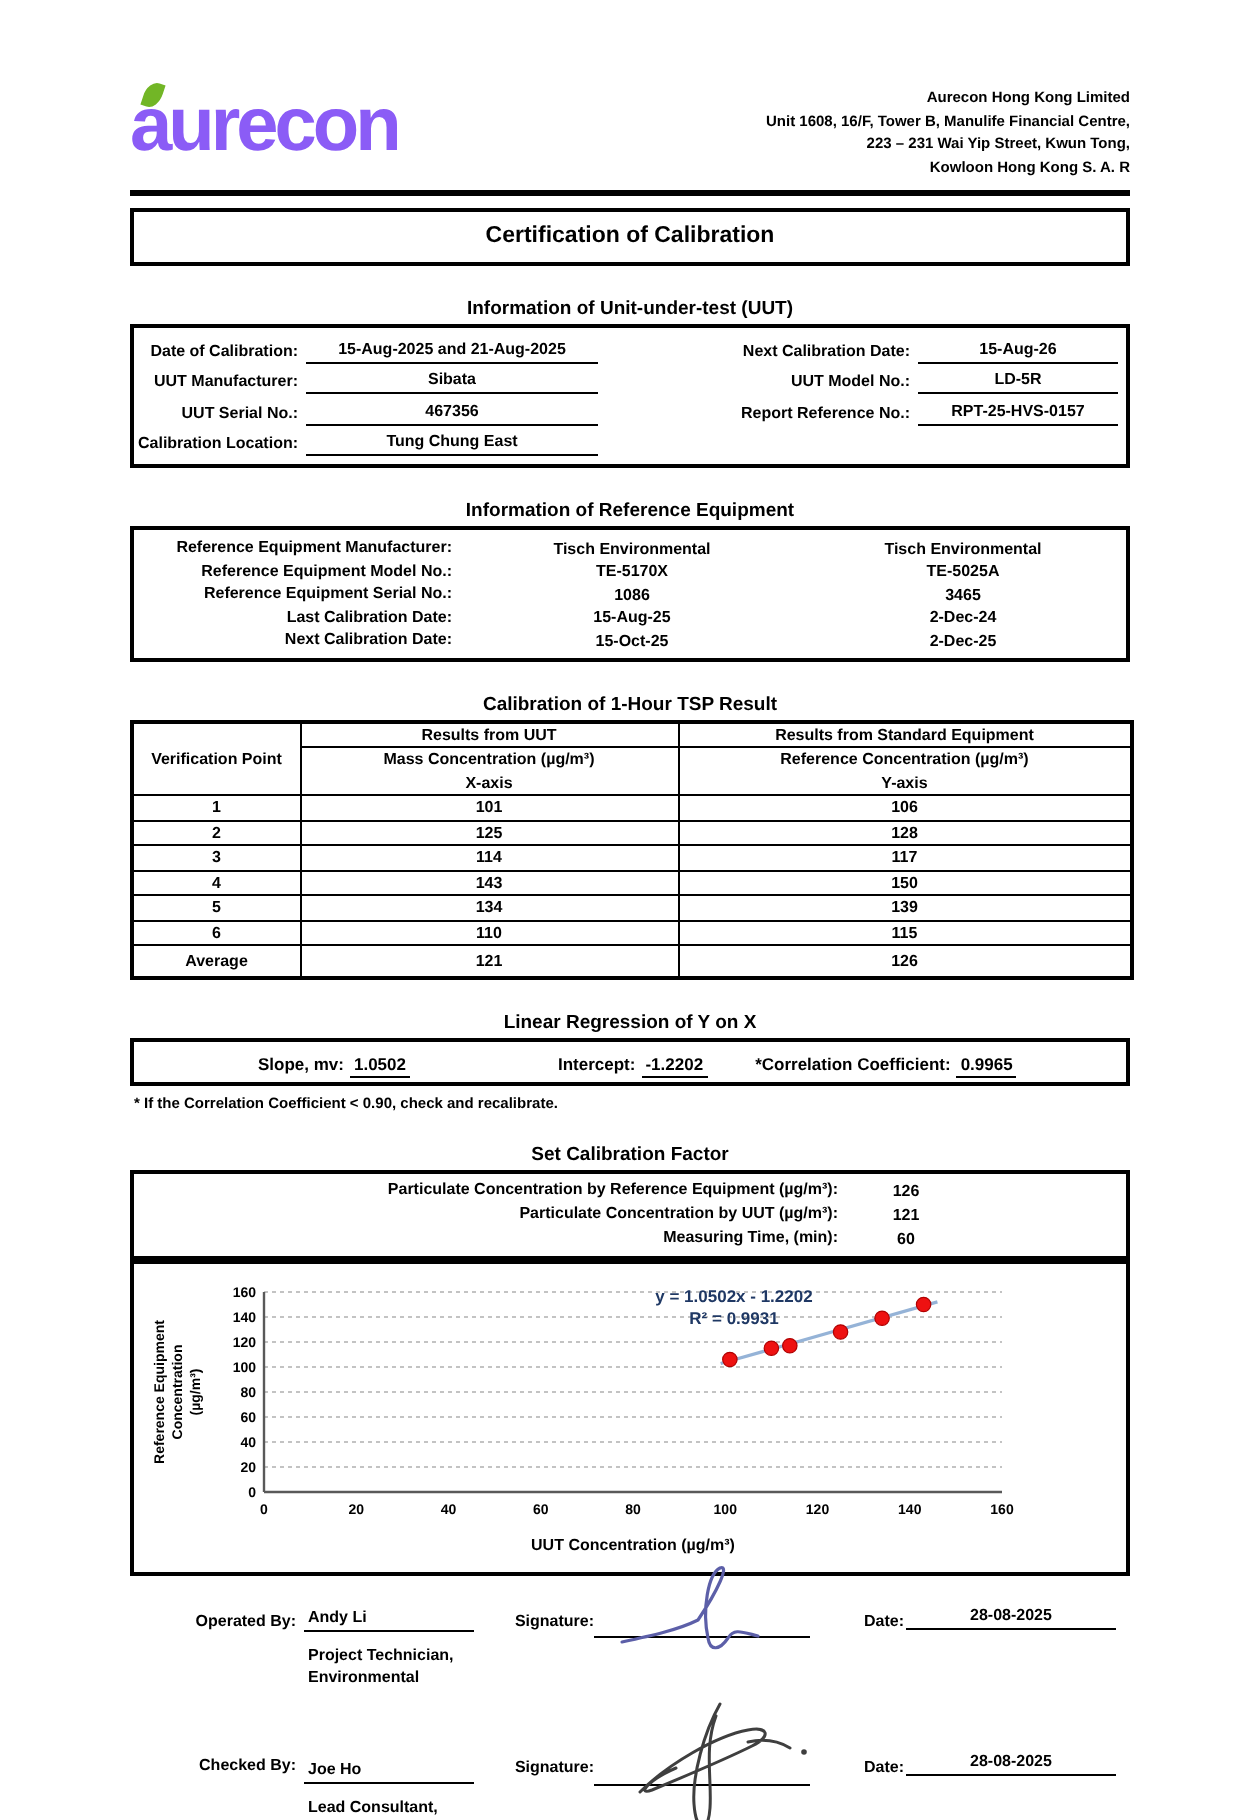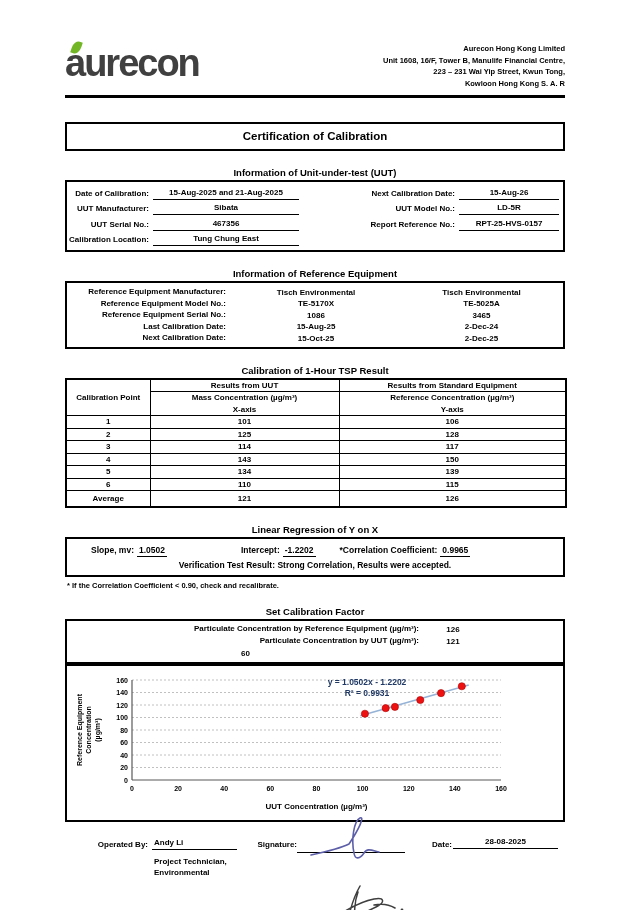--- a/index.html
+++ b/index.html
@@ -10,28 +10,28 @@
     font-weight: bold;
     color: #000;
     position: relative;
     overflow: hidden;
   }
   .content { position: absolute; left: 65px; top: 0; width: 500px; }
 
   
   .header { display: flex; justify-content: space-between; padding-top: 40px; height: 95px; }
   .logo-wrap { position: relative; }
-  .logo-text { font-size: 38px; font-weight: 800; color: #404040; letter-spacing: -2px; line-height: 46px; }
+  .logo-text { font-size: 38px; font-weight: 800; color: #8b5cf6; letter-spacing: -2px; line-height: 46px; }
   .leaf { position: absolute; left: 7px; top: 1px; width: 9px; height: 13px;
           background: #72b626; border-radius: 65% 0 65% 0; transform: rotate(18deg); }
   .address { text-align: right; font-size: 7.5px; line-height: 11.5px; padding-top: 3px; }
   .divider { border-top: 3px solid #000; }
 
   
-  .title-box { border: 2px solid #000; margin-top: 24px; height: 29px; line-height: 25px;
+  .title-box { border: 2px solid #000; margin-top: 6px; height: 29px; line-height: 25px;
                text-align: center; font-size: 11.5px; }
 
   .sec-h { text-align: center; font-size: 9.5px; margin: 16px 0 2px; }
 
   .box { border: 2px solid #000; }
 
   
   .uut-row { display: grid; grid-template-columns: 84px 146px 160px 100px; height: 15.5px; align-items: end; padding: 0 2px; }
   .lab { text-align: right; font-size: 8px; padding-right: 4px; line-height: 12px; }
   .val { text-align: center; font-size: 8px; line-height: 12px; border-bottom: 1.2px solid #000; }
@@ -46,21 +46,21 @@
 
   
   table.tsp { width: 500px; border-collapse: collapse; border: 2px solid #000; table-layout: fixed; margin-top: 1px; }
   table.tsp td { border: 1.5px solid #000; text-align: center; font-size: 8px; padding: 0; line-height: 11.5px; vertical-align: middle; }
   table.tsp .h2 div { line-height: 11.5px; }
   table.tsp .avg td { line-height: 15px; }
 
   
   .reg-box { padding: 5px 0 3px; }
   .reg-row1 { display: flex; font-size: 8.5px; line-height: 12px; }
-  .reg-row1 .g1 { margin-left: 24px; } .reg-row1 .g2 { margin-left: 74px; } .reg-row1 .g3 { margin-left: 24px; }
+  .reg-row1 .g1 { margin-left: 62px; } .reg-row1 .g2 { margin-left: 74px; } .reg-row1 .g3 { margin-left: 24px; }
   .uval { border-bottom: 1.2px solid #000; padding: 0 2px 1px; margin-left: 3px; }
   .reg-row2 { text-align: center; font-size: 8.5px; padding: 4px 0 2px; }
   .footnote { font-size: 7.5px; margin: 4px 0 0 2px; }
 
   
   .scf-box { padding: 2px 0 3px; }
   .scf-row { display: grid; grid-template-columns: 357px 58px 1fr; height: 12px; align-items: center; }
   .scf-row .lab { padding-right: 5px; }
   .k-row { display: flex; margin-top: 3px; align-items: flex-end; }
   .k-lab { width: 272px; text-align: right; font-size: 8px; padding-right: 3px; line-height: 12px; }
@@ -159,21 +159,21 @@
 
   <div class="sec-h">Calibration of 1-Hour TSP Result</div>
   <table class="tsp">
     <colgroup>
         <col style="width:84px">
         <col style="width:189px">
         <col style="width:227px">
       </colgroup>
     <tbody>
         <tr>
-      <td rowspan="2">Calibration Point</td>
+      <td rowspan="2">Verification Point</td>
       <td>Results from UUT</td>
       <td>Results from Standard Equipment</td>
     </tr>
     <tr class="h2">
       <td>
         <div>Mass Concentration (µg/m³)</div>
         <div>X-axis</div>
       </td>
       <td>
         <div>Reference Concentration (µg/m³)</div>
@@ -218,40 +218,37 @@
   </tbody>
     </table>
 
   <div class="sec-h">Linear Regression of Y on X</div>
   <div class="box reg-box">
     <div class="reg-row1">
       <span class="g1"><span>Slope, mv:</span><span class="uval">1.0502</span></span>
       <span class="g2"><span>Intercept:</span><span class="uval">-1.2202</span></span>
       <span class="g3"><span>*Correlation Coefficient:</span><span class="uval">0.9965</span></span>
     </div>
-    <div class="reg-row2">
-      <span>Verification Test Result:</span>
-      <span>Strong Correlation, Results were accepted.</span>
-    </div>
   </div>
   <div class="footnote">* If the Correlation Coefficient &lt; 0.90, check and recalibrate.</div>
 
   <div class="sec-h">Set Calibration Factor</div>
   <div class="box scf-box">
     <div class="scf-row">
       <div class="lab">Particulate Concentration by Reference Equipment (µg/m³):</div>
       <div class="cval">126</div>
         <div></div>
     </div>
     <div class="scf-row">
       <div class="lab">Particulate Concentration by UUT (µg/m³):</div>
       <div class="cval">121</div>
         <div></div>
     </div>
     <div class="scf-row">
+      <div class="lab">Measuring Time, (min):</div>
       <div class="cval">60</div>
         <div></div>
     </div>
   </div>
 
   <div class="chart-box">
     <svg id="corr-chart" width="496" height="154" viewBox="0 0 496 154">
         <line x1="65" y1="99.5" x2="434" y2="99.5" stroke="#b0b0b0" stroke-width="0.8" stroke-dasharray="2 2"></line>
         <line x1="65" y1="87" x2="434" y2="87" stroke="#b0b0b0" stroke-width="0.8" stroke-dasharray="2 2"></line>
         <line x1="65" y1="74.5" x2="434" y2="74.5" stroke="#b0b0b0" stroke-width="0.8" stroke-dasharray="2 2"></line>

